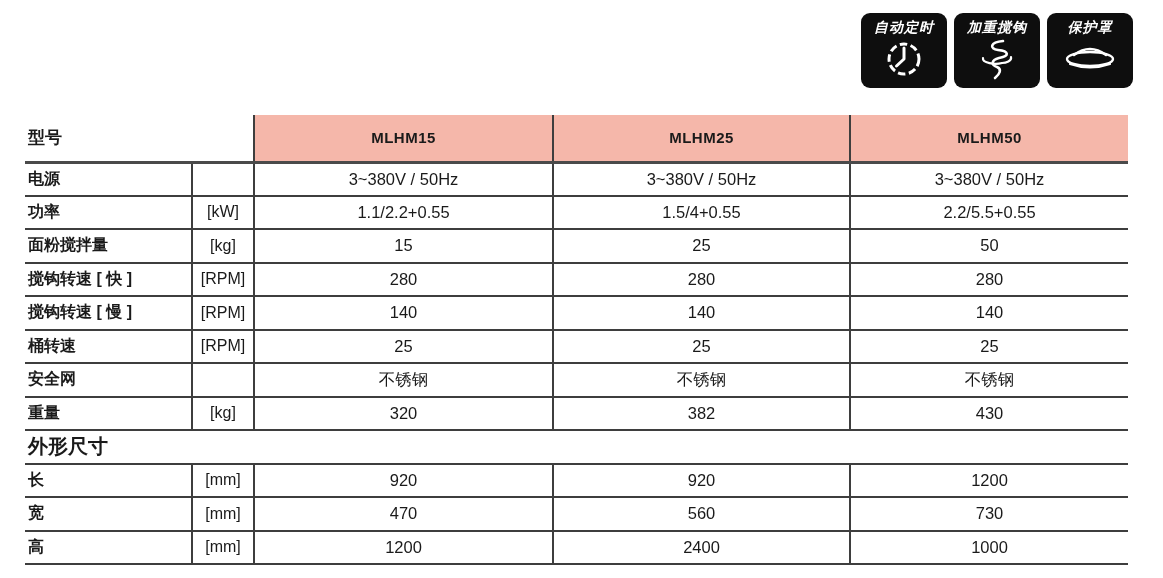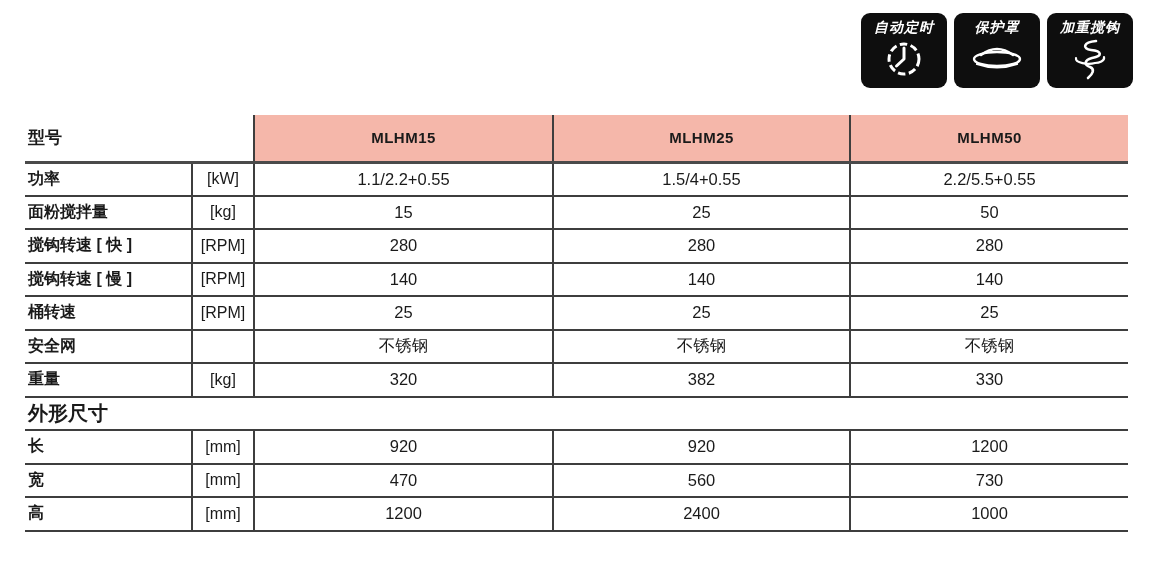--- a/index.html
+++ b/index.html
@@ -64,62 +64,69 @@
 
 <div class="page">
 
   <div class="badges">
     <div class="badge">
       <span class="badge-label">自动定时</span>
       <span>
         <svg width="44" height="44" viewBox="0 0 44 44" fill="none" stroke="#ffffff">
           <circle cx="22" cy="22" r="15" stroke-width="3" stroke-dasharray="7.5 3.5"></circle>
           <polyline points="22,11 22,22 14.5,29" stroke-width="3" stroke-linecap="round" stroke-linejoin="round"></polyline>
+        </svg>
+      </span>
+    </div>
+    <div class="badge">
+      <span class="badge-label">加重搅钩</span>
+      <span>
+        <svg width="44" height="44" viewBox="0 0 44 44" fill="none" stroke="#ffffff">
+          <path d="M28 4 C15 5 14 12 23 13 C34 14 35 19 24 21 C16 23 16 28 22 30 C27 32 25 37 20 41" stroke-width="2.6" stroke-linecap="round"></path>
+          <path d="M8 21 C7 26 20 28 27 26" stroke-width="2.2" stroke-linecap="round"></path>
+          <path d="M36 20 C37 24 31 26 27 26" stroke-width="2.2" stroke-linecap="round"></path>
         </svg>
       </span>
     </div>
     <div class="badge">
       <span class="badge-label">保护罩</span>
       <span>
         <svg width="56" height="40" viewBox="0 0 56 40" fill="none" stroke="#ffffff">
           <path d="M12 18 Q28 6 44 18" stroke-width="2.4" stroke-linecap="round"></path>
           <ellipse cx="28" cy="22" rx="23" ry="7" stroke-width="2.4"></ellipse>
           <path d="M8 27 Q28 34 48 27" stroke-width="2.2" stroke-linecap="round"></path>
         </svg>
       </span>
     </div>
-    <div class="badge">
-      <span class="badge-label">加重搅钩</span>
-      <span>
-        <svg width="44" height="44" viewBox="0 0 44 44" fill="none" stroke="#ffffff">
-          <path d="M28 4 C15 5 14 12 23 13 C34 14 35 19 24 21 C16 23 16 28 22 30 C27 32 25 37 20 41" stroke-width="2.6" stroke-linecap="round"></path>
-          <path d="M8 21 C7 26 20 28 27 26" stroke-width="2.2" stroke-linecap="round"></path>
-          <path d="M36 20 C37 24 31 26 27 26" stroke-width="2.2" stroke-linecap="round"></path>
-        </svg>
-      </span>
-    </div>
   </div>
 
   <table class="spec">
     <colgroup>
       <col style="width:167px">
         <col style="width:62px">
       <col style="width:299px">
         <col style="width:297px">
         <col style="width:278px">
     </colgroup>
 
     <tbody>
         <tr class="header-row">
       <td colspan="2" class="model-label">型号</td>
       <td class="model-cell">MLHM15</td>
       <td class="model-cell">MLHM25</td>
       <td class="model-cell">MLHM50</td>
     </tr>
 
+    <tr class="data-row">
+      <td class="row-label">电源</td>
+      <td class="unit-cell"></td>
+      <td class="value-cell">3~380V / 50Hz</td>
+      <td class="value-cell">3~380V / 50Hz</td>
+      <td class="value-cell">3~380V / 50Hz</td>
+    </tr>
 
     <tr class="data-row">
       <td class="row-label">功率</td>
       <td class="unit-cell">[kW]</td>
       <td class="value-cell">1.1/2.2+0.55</td>
       <td class="value-cell">1.5/4+0.55</td>
       <td class="value-cell">2.2/5.5+0.55</td>
     </tr>
 
     <tr class="data-row">
@@ -160,21 +167,21 @@
       <td class="value-cell">不锈钢</td>
       <td class="value-cell">不锈钢</td>
       <td class="value-cell">不锈钢</td>
     </tr>
 
     <tr class="data-row">
       <td class="row-label">重量</td>
       <td class="unit-cell">[kg]</td>
       <td class="value-cell">320</td>
       <td class="value-cell">382</td>
-      <td class="value-cell">330</td>
+      <td class="value-cell">430</td>
     </tr>
 
     <tr class="data-row section-row">
       <td colspan="5">外形尺寸</td>
     </tr>
 
     <tr class="data-row">
       <td class="row-label">长</td>
       <td class="unit-cell">[mm]</td>
       <td class="value-cell">920</td>

